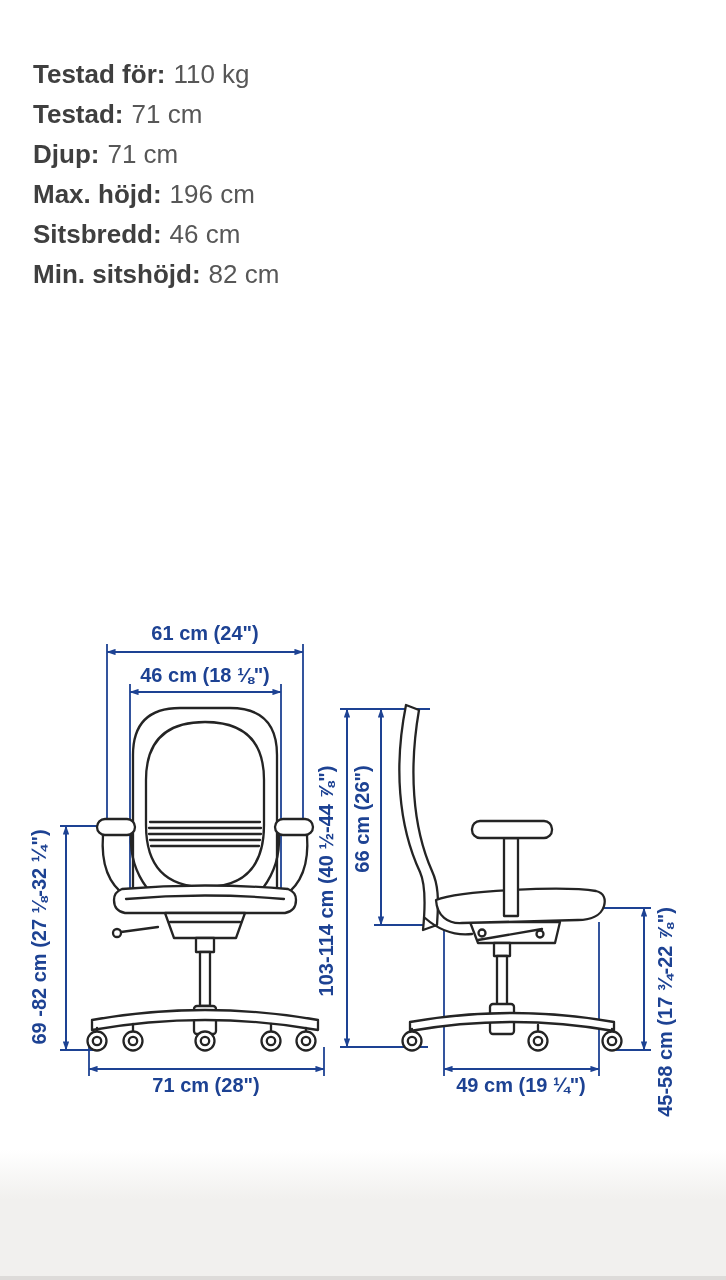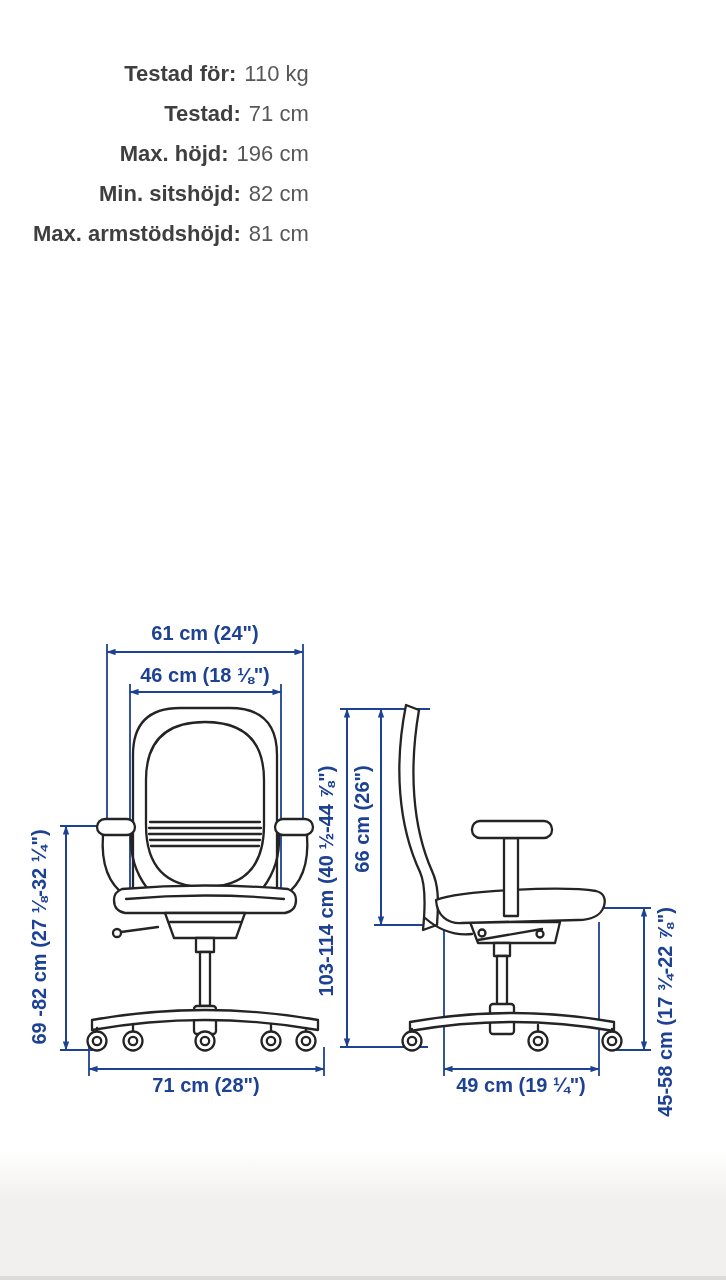--- a/index.html
+++ b/index.html
@@ -3,43 +3,44 @@
 <meta charset="utf-8">
 <style>
   html,body{margin:0;padding:0;}
   body{
     width:726px;height:1280px;position:relative;overflow:hidden;
     background:#ffffff;
     font-family:"Liberation Sans","DejaVu Sans",sans-serif;
   }
   
   .spec-list{position:absolute;left:33px;top:54px;}
-  .spec-row{height:40px;line-height:40px;font-size:22px;white-space:nowrap;text-align:right;}
+  .spec-row{height:40px;line-height:40px;font-size:26px;white-space:nowrap;}
   .spec-label{font-weight:bold;color:#3f3f3f;}
   .spec-value{font-weight:normal;color:#575757;margin-left:8px;}
   
   .diagram{position:absolute;left:0;top:600px;}
   .dim-text{font-family:"Liberation Sans","DejaVu Sans",sans-serif;font-size:20px;font-weight:bold;fill:#1d4293;}
   .blue{stroke:#1d4293;fill:none;}
   .art{stroke:#242424;stroke-width:2.3;fill:#ffffff;stroke-linejoin:round;stroke-linecap:round;}
   .artline{stroke:#242424;stroke-width:2.3;fill:none;stroke-linecap:round;}
   
   .nav-bar{position:absolute;left:0;top:1150px;width:726px;height:130px;
     background:linear-gradient(to bottom, rgba(241,240,238,0) 0%, #f1f0ee 38%);}
   .nav-edge{position:absolute;left:0;bottom:0;width:726px;height:4px;background:#dddbd9;}
 </style>
 </head>
 <body>
 
 <div class="spec-list">
   <div class="spec-row"><span class="spec-label">Testad för:</span><span class="spec-value">110 kg</span></div>
   <div class="spec-row"><span class="spec-label">Testad:</span><span class="spec-value">71 cm</span></div>
+  <div class="spec-row"><span class="spec-label">Djup:</span><span class="spec-value">71 cm</span></div>
   <div class="spec-row"><span class="spec-label">Max. höjd:</span><span class="spec-value">196 cm</span></div>
+  <div class="spec-row"><span class="spec-label">Sitsbredd:</span><span class="spec-value">46 cm</span></div>
   <div class="spec-row"><span class="spec-label">Min. sitshöjd:</span><span class="spec-value">82 cm</span></div>
-  <div class="spec-row"><span class="spec-label">Max. armstödshöjd:</span><span class="spec-value">81 cm</span></div>
 </div>
 
 <svg class="diagram" width="726" height="540" viewBox="0 0 726 540">
   <defs>
     <marker id="arr" viewBox="0 0 10 7" refX="9.5" refY="3.5" markerWidth="9" markerHeight="6.3" markerUnits="userSpaceOnUse" orient="auto-start-reverse">
       <path d="M0,0 L10,3.5 L0,7 Z" fill="#1d4293"></path>
     </marker>
   </defs>
 
   <g>

